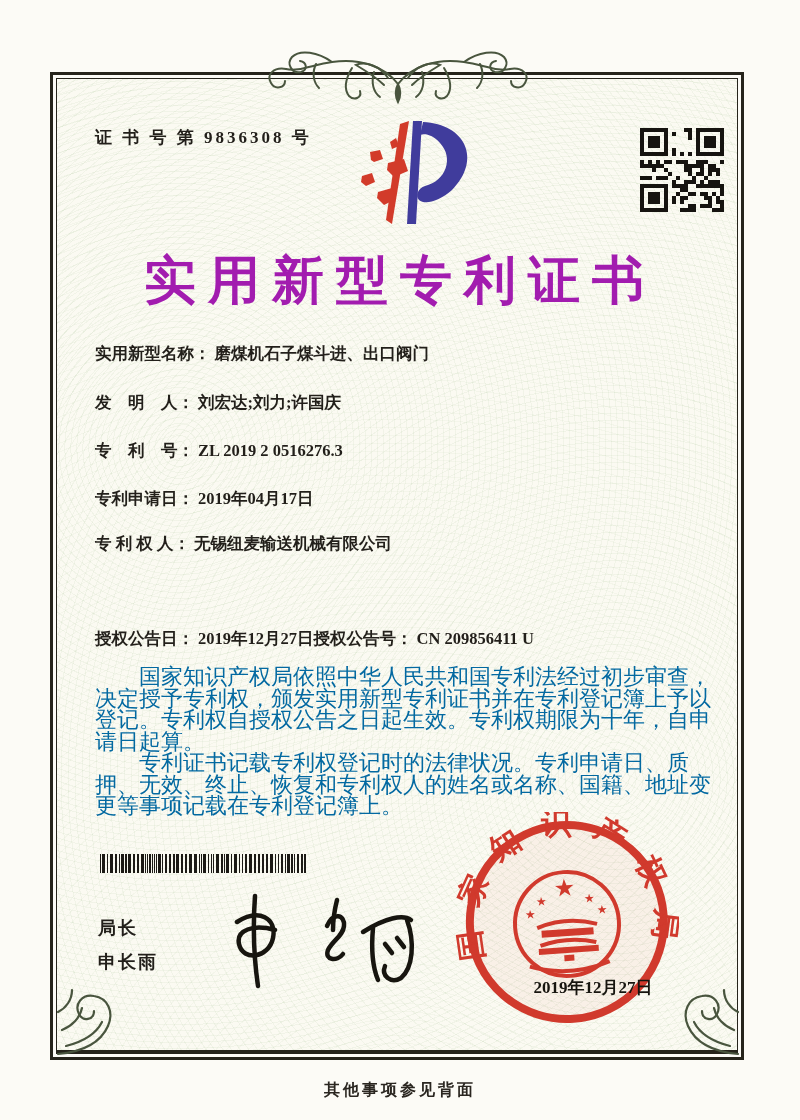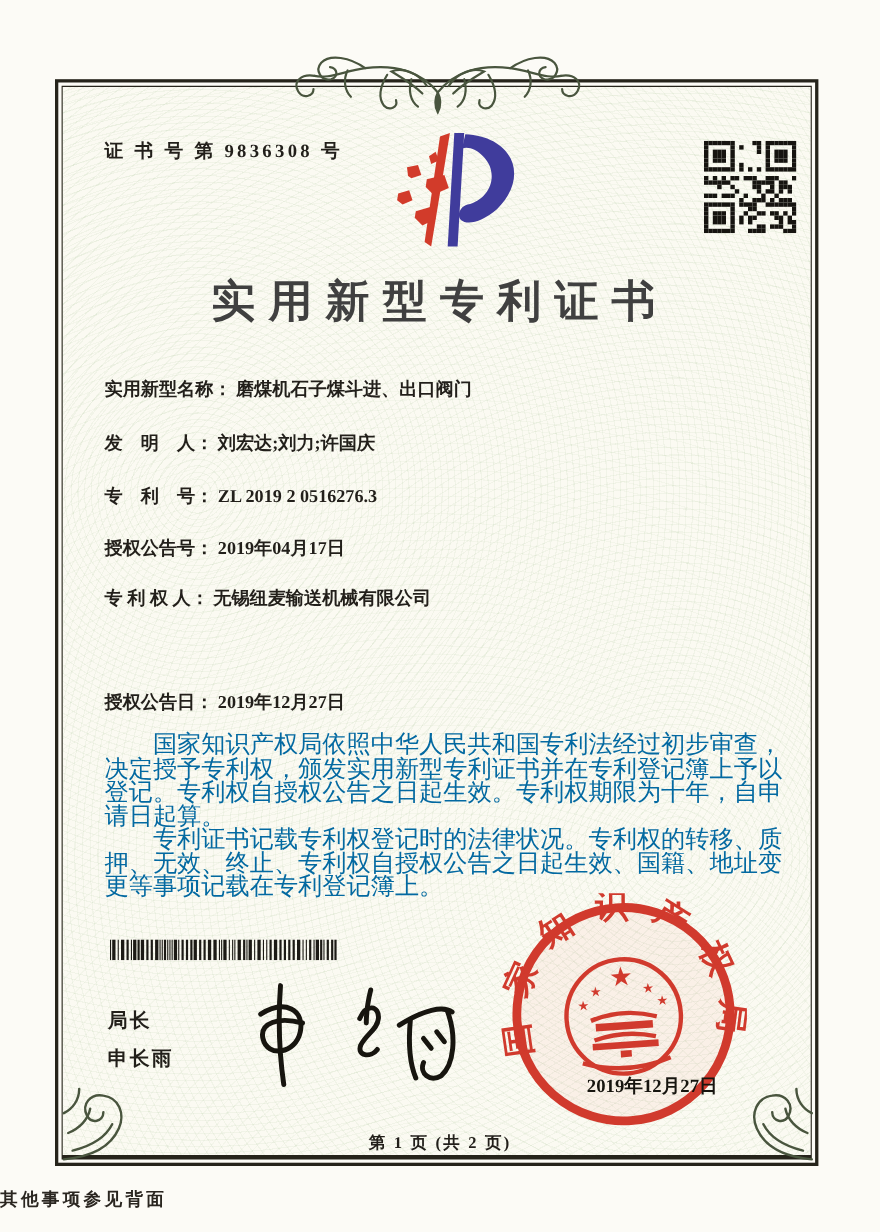--- a/index.html
+++ b/index.html
@@ -30,41 +30,41 @@
 
   .abs{position:absolute;}
 
   
   .cert-no{left:95px;top:126px;font-size:17px;font-weight:600;letter-spacing:3px;}
   .logo{left:330px;top:108px;width:156px;height:128px;}
   .qr{left:640px;top:128px;width:84px;height:84px;}
 
   .title{
     left:0;right:0;top:246px;text-align:center;
-    font-size:40px;font-weight:700;letter-spacing:12px;color:#404040;
+    font-size:52px;font-weight:700;letter-spacing:12px;color:#a21caf;
   }
 
   
   .row{left:95px;font-size:16.5px;font-weight:600;white-space:nowrap;}
   .row .val{margin-left:4px;text-align:right;}
   .row-addr .val{display:inline-block;width:418px;white-space:normal;vertical-align:top;line-height:1.55;}
   .row-grant{display:flex;}
 
   
   .paras{left:95px;top:666px;width:624px;font-size:22px;line-height:21.5px;color:#0369a1;}
   .paras p{margin:0;text-indent:2em;font-weight:500;}
 
   
   .barcode{left:100px;top:854px;width:210px;height:19px;}
   .signer{left:98px;font-size:18px;font-weight:700;letter-spacing:2px;}
   .signature{left:225px;top:884px;width:192px;height:108px;}
   .seal{left:455px;top:812px;width:224px;height:224px;}
   .seal-date{left:488px;top:976px;width:210px;text-align:center;font-size:17px;font-weight:600;color:#17150f;z-index:5;}
   .page-num{left:0;right:0;top:1030px;text-align:center;font-size:15px;font-weight:600;letter-spacing:2px;}
-  .back-note{left:0;right:0;top:1080px;text-align:left;font-size:16px;font-weight:700;letter-spacing:3px;color:#2a2620;}
+  .back-note{left:0;right:0;top:1080px;text-align:center;font-size:16px;font-weight:700;letter-spacing:3px;color:#2a2620;}
 
   .ornament-top{left:252px;top:42px;width:292px;height:64px;}
   .corner{width:92px;height:92px;}
   .corner-l{left:52px;top:968px;}
   .corner-r{left:652px;top:968px;}
 </style>
 </head>
 <body>
 
 <div class="page">
@@ -340,34 +340,37 @@
   <div class="abs row" style="top:343px">
     <span class="lbl">实用新型名称：</span><span class="val">磨煤机石子煤斗进、出口阀门</span>
   </div>
   <div class="abs row" style="top:392px">
     <span class="lbl">发　明　人：</span><span class="val">刘宏达;刘力;许国庆</span>
   </div>
   <div class="abs row" style="top:440px">
     <span class="lbl">专　利　号：</span><span class="val">ZL 2019 2 0516276.3</span>
   </div>
   <div class="abs row" style="top:488px">
-    <span class="lbl">授权公告号：</span><span class="val">2019年04月17日</span>
+    <span class="lbl">专利申请日：</span><span class="val">2019年04月17日</span>
   </div>
   <div class="abs row" style="top:533px">
     <span class="lbl">专 利 权 人：</span><span class="val">无锡纽麦输送机械有限公司</span>
   </div>
   <div class="abs row row-grant" style="top:628px">
     <span>
       <span class="lbl">授权公告日：</span><span class="val">2019年12月27日</span>
     </span>
+    <span>
+      <span class="lbl">授权公告号：</span><span class="val">CN 209856411 U</span>
+    </span>
   </div>
 
   <div class="abs paras">
     <p>国家知识产权局依照中华人民共和国专利法经过初步审查，决定授予专利权，颁发实用新型专利证书并在专利登记簿上予以登记。专利权自授权公告之日起生效。专利权期限为十年，自申请日起算。</p>
-    <p>专利证书记载专利权登记时的法律状况。专利权的转移、质押、无效、终止、专利权自授权公告之日起生效、国籍、地址变更等事项记载在专利登记簿上。</p>
+    <p>专利证书记载专利权登记时的法律状况。专利申请日、质押、无效、终止、恢复和专利权人的姓名或名称、国籍、地址变更等事项记载在专利登记簿上。</p>
   </div>
 
   <svg class="abs barcode" id="barcode-svg" viewBox="0 0 210 19" preserveAspectRatio="none">
       <rect x="0" y="0" width="1" height="19" fill="#1c1a15"></rect>
       <rect x="2" y="0" width="3" height="19" fill="#1c1a15"></rect>
       <rect x="7" y="0" width="1" height="19" fill="#1c1a15"></rect>
       <rect x="10" y="0" width="3" height="19" fill="#1c1a15"></rect>
       <rect x="15" y="0" width="2" height="19" fill="#1c1a15"></rect>
       <rect x="19" y="0" width="1" height="19" fill="#1c1a15"></rect>
       <rect x="21" y="0" width="3" height="19" fill="#1c1a15"></rect>
@@ -461,16 +464,15 @@
         <path d="M84,132 Q112,124 140,132" stroke="#ce2a1d" stroke-width="4" fill="none"></path>
         <rect x="82" y="135" width="60" height="6"></rect>
         <rect x="107" y="143" width="10" height="6"></rect>
         <path d="M72,152 Q112,166 152,152" stroke="#ce2a1d" stroke-width="4" fill="none"></path>
       </g>
     </g>
   </svg>
 
   <div class="abs seal-date">2019年12月27日</div>
 
-  <div class="abs page-num">第 1 页 (共 2 页)</div>
   <div class="abs back-note">其他事项参见背面</div>
 
 </div>
 
 </body></html>

